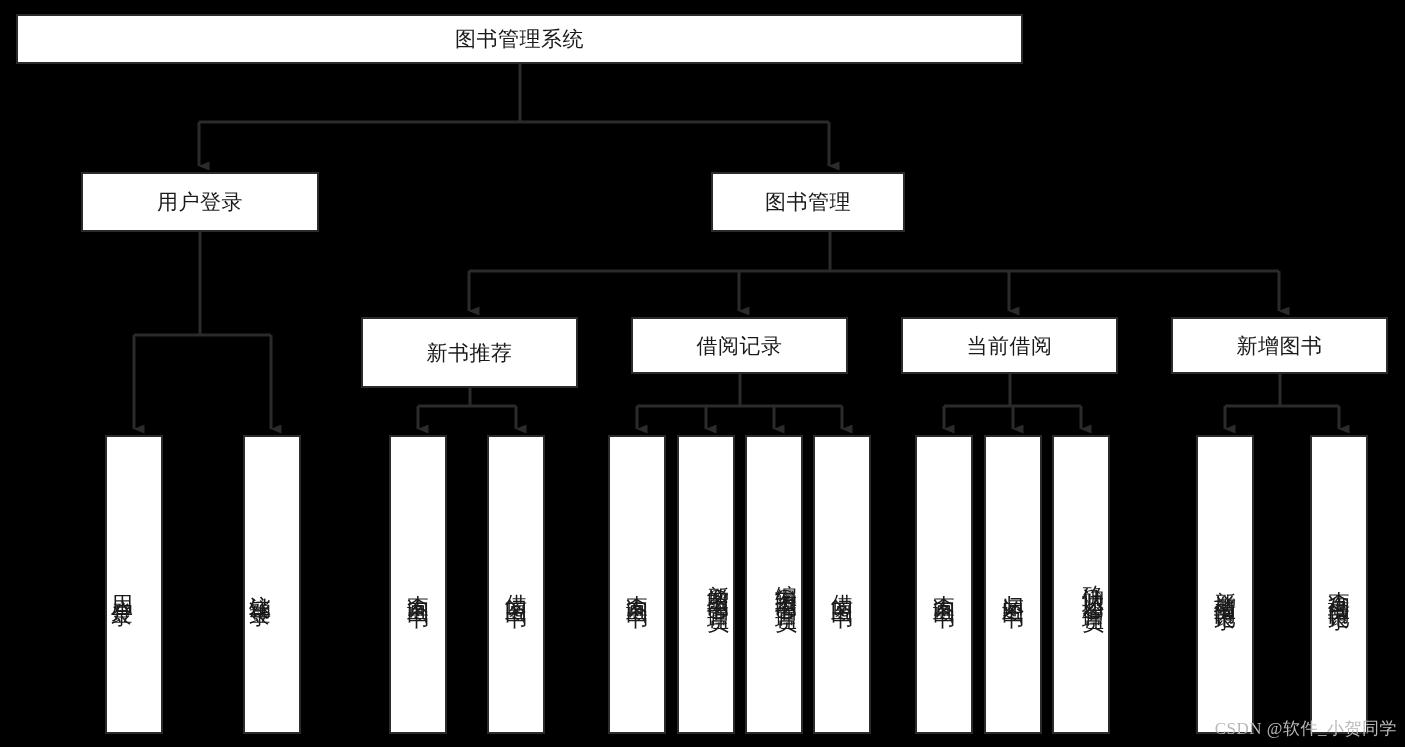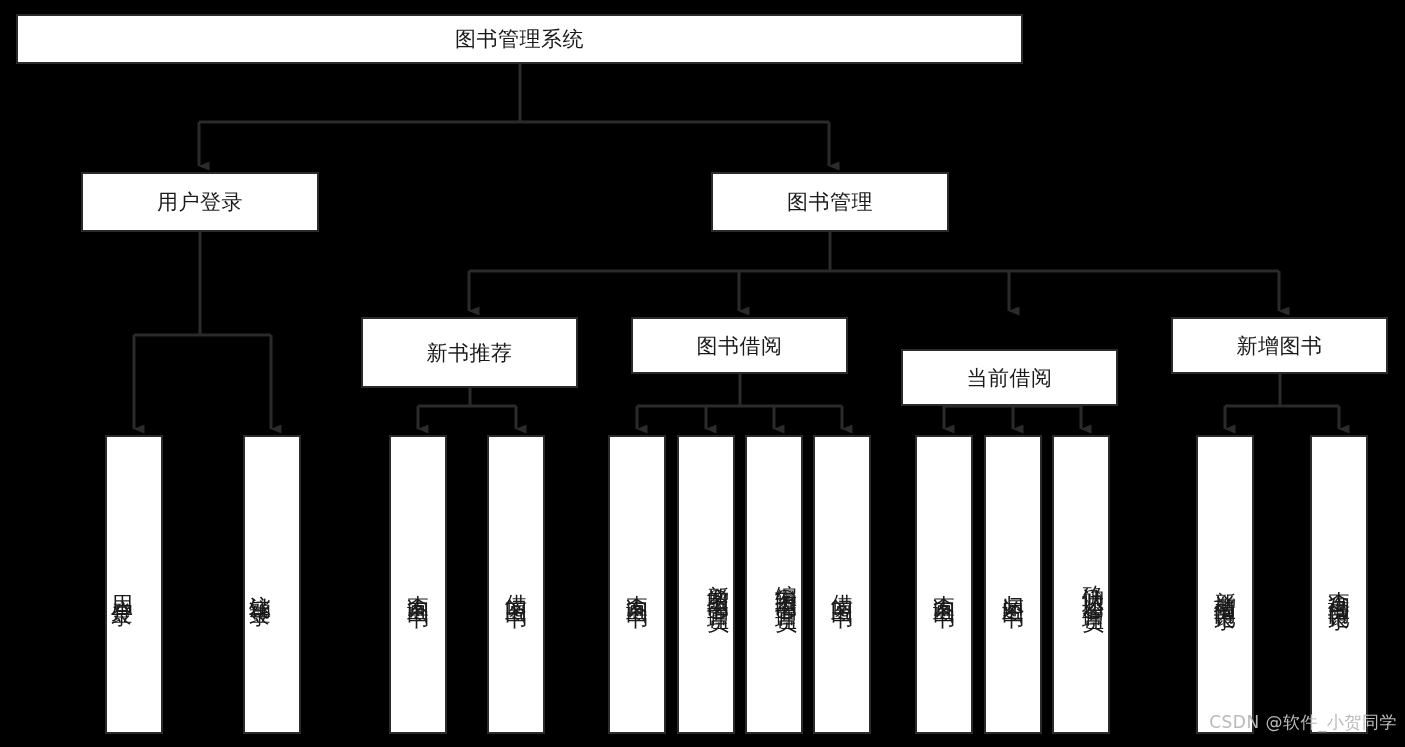--- a/index.html
+++ b/index.html
@@ -56,25 +56,26 @@
   .node.vert.align-top {
     align-items: flex-start;
   }
   .node-label {
     display: block;
     white-space: nowrap;
   }
   #watermark {
     position: absolute;
     right: 8px;
-    bottom: 13px;
+    bottom: 7px;
     font-size: 17px;
     color: #b9b9b9;
     letter-spacing: 0.5px;
     white-space: nowrap;
+    font-family: Liberation Serif, serif;
   }
 </style>
 </head>
 <body>
 
 <div id="diagram-root">
 
   <svg class="connectors" viewBox="0 0 1405 747" xmlns="http://www.w3.org/2000/svg">
     <defs>
       <marker id="arrowhead" markerWidth="9" markerHeight="11" refX="4.5" refY="10.5" orient="auto" markerUnits="userSpaceOnUse">
@@ -125,31 +126,31 @@
     </g>
   </svg>
 
   <div class="node horiz" style="left: 16px; top: 14px; width: 1007px; height: 50px;">
     <span class="node-label">图书管理系统</span>
   </div>
 
   <div class="node horiz" style="left: 81px; top: 172px; width: 238px; height: 60px;">
     <span class="node-label">用户登录</span>
   </div>
-  <div class="node horiz" style="left: 711px; top: 172px; width: 238px; height: 60px;">
+  <div class="node horiz" style="left: 711px; top: 172px; width: 194px; height: 60px;">
     <span class="node-label">图书管理</span>
   </div>
 
   <div class="node horiz" style="left: 361px; top: 317px; width: 217px; height: 71px;">
     <span class="node-label">新书推荐</span>
   </div>
   <div class="node horiz" style="left: 631px; top: 317px; width: 217px; height: 57px;">
-    <span class="node-label">图书借阅</span>
+    <span class="node-label">借阅记录</span>
   </div>
-  <div class="node horiz" style="left: 901px; top: 317px; width: 217px; height: 57px; margin-top: 32px;">
+  <div class="node horiz" style="left: 901px; top: 317px; width: 217px; height: 57px;">
     <span class="node-label">当前借阅</span>
   </div>
   <div class="node horiz" style="left: 1171px; top: 317px; width: 217px; height: 57px;">
     <span class="node-label">新增图书</span>
   </div>
 
   <div class="node vert align-bottom" style="left: 105px; top: 435px; width: 58px; height: 299px;">
     <span class="node-label">用户登录</span>
   </div>
   <div class="node vert align-bottom" style="left: 243px; top: 435px; width: 58px; height: 299px;">

